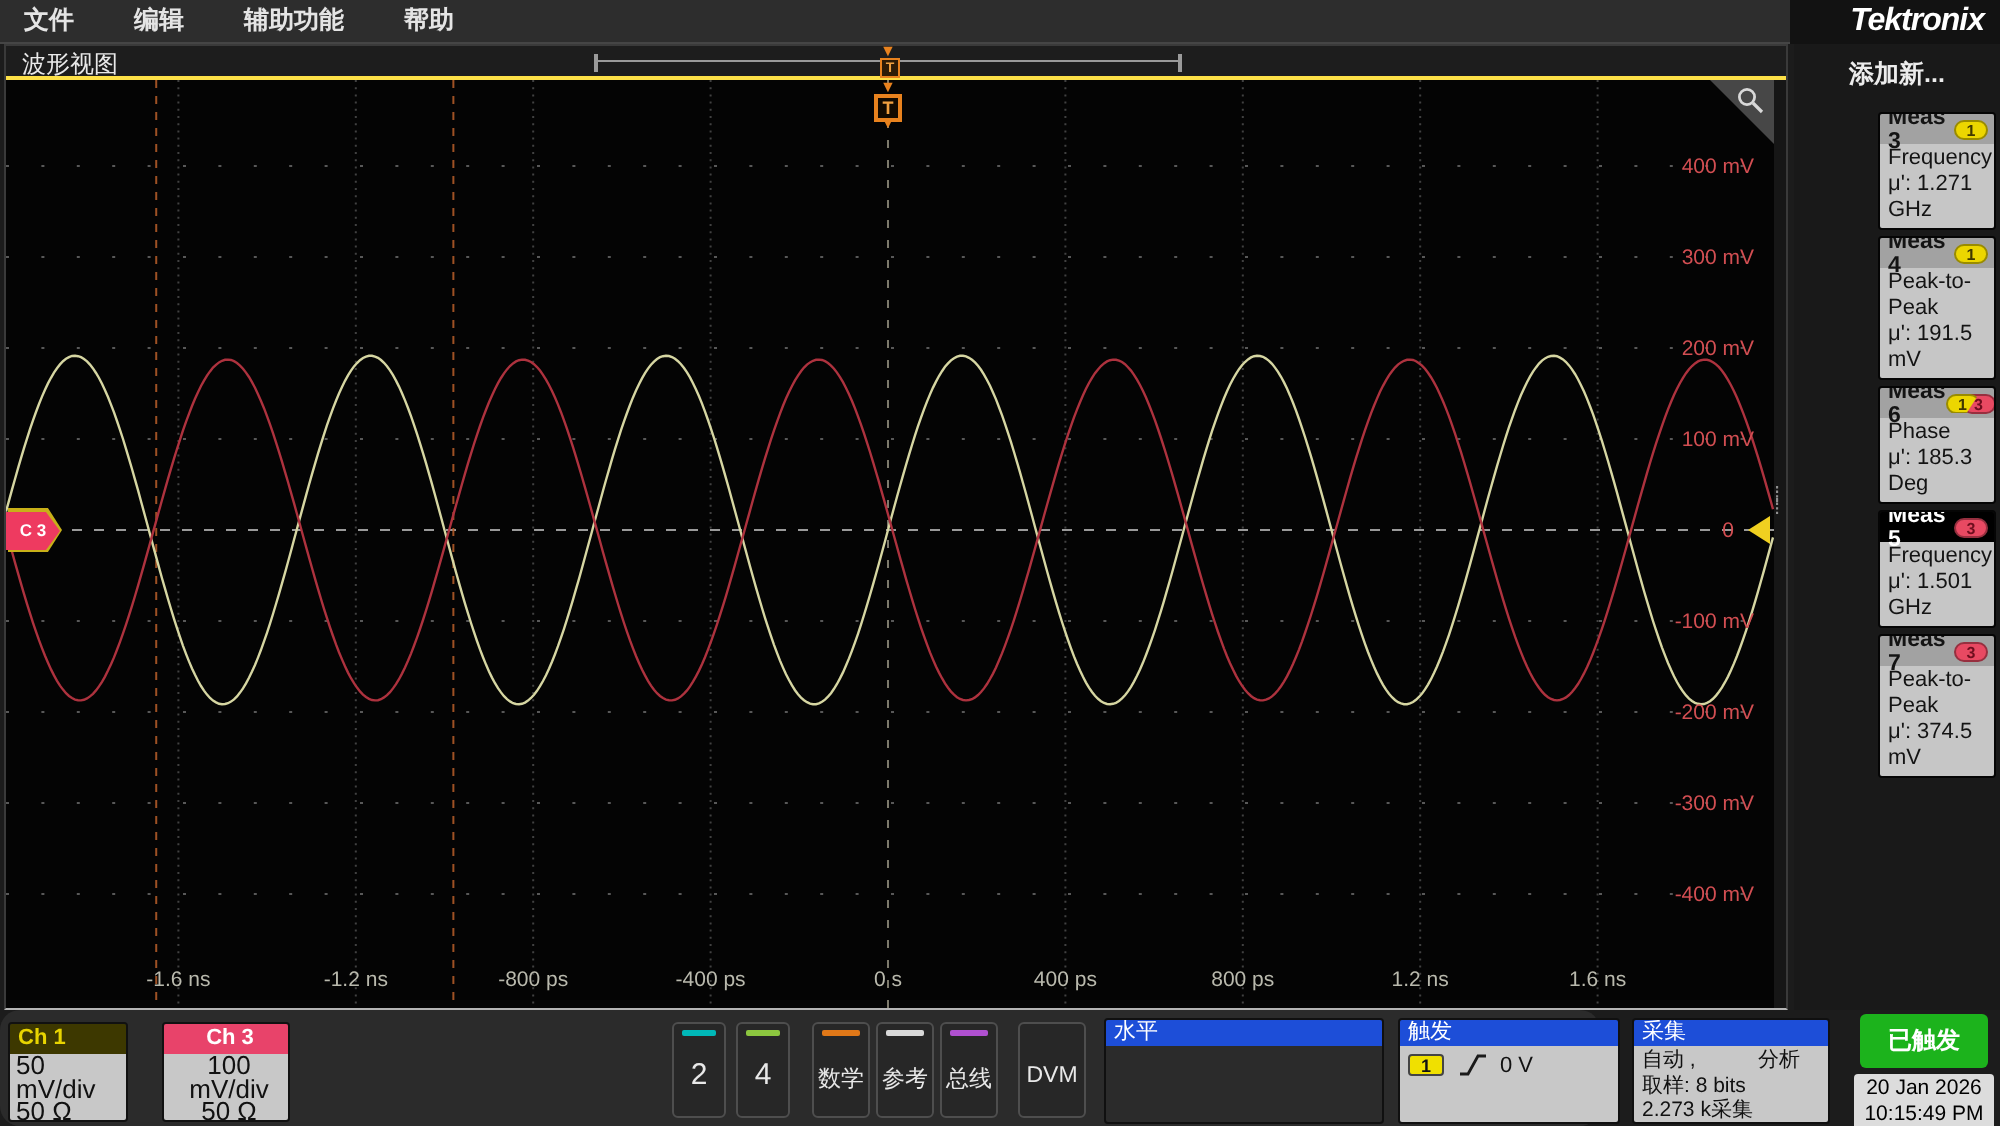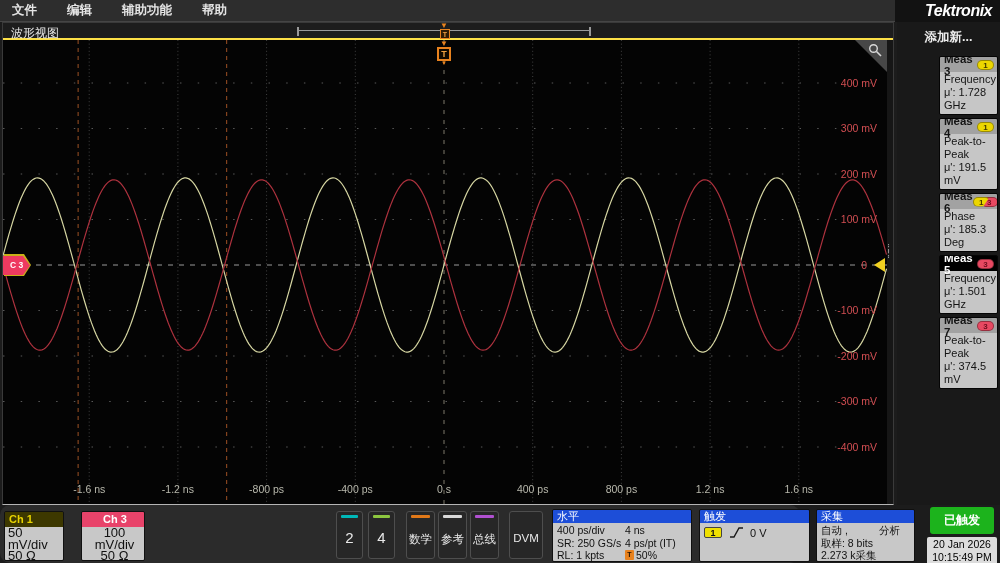--- a/index.html
+++ b/index.html
@@ -173,21 +173,21 @@
     <div class="meas-list">
       <div class="meas-card">
         <div class="meas-head">
             <span class="meas-name">Meas 3</span>
             <span class="badges">
               <span class="pill" style="background: rgb(236, 214, 0); color: rgb(64, 56, 0);">1</span>
             </span>
           </div>
         <div class="meas-body">
           <div>Frequency</div>
-          <div>μ': 1.728 GHz</div>
+          <div>μ': 1.271 GHz</div>
         </div>
       </div>
       <div class="meas-card">
         <div class="meas-head">
             <span class="meas-name">Meas 4</span>
             <span class="badges">
               <span class="pill" style="background: rgb(236, 214, 0); color: rgb(64, 56, 0);">1</span>
             </span>
           </div>
         <div class="meas-body">
@@ -274,37 +274,20 @@
       <span class="accent" style="background: rgb(176, 80, 208);"></span>
       <span class="lbl">总线</span>
     </div>
     <div class="chbtn" style="left:509px;width:34px;">
       <span class="accent" style="visibility: hidden;"></span>
       <span class="lbl">DVM</span>
     </div>
 
     <div class="panel" style="left:552px;width:140px;">
       <div class="panel-head">水平</div>
-      <div class="panel-body">
-        <div class="prow">
-            <span class="l">400 ps/div</span>
-            <span class="r">4 ns</span>
-          </div>
-        <div class="prow">
-            <span class="l">SR: 250 GS/s</span>
-            <span class="r">4 ps/pt (IT)</span>
-          </div>
-        <div class="prow">
-            <span class="l">RL: 1 kpts</span>
-            <span class="r">
-              <span class="tpos-icon">T</span>
-              <span>50%</span>
-            </span>
-          </div>
-      </div>
     </div>
 
     <div class="panel" style="left:699px;width:111px;">
       <div class="panel-head">触发</div>
       <div class="panel-body">
         <div class="trig-row">
           <span class="src-badge">1</span>
           <svg width="16" height="13">
             <path d="M2 11 h4 l5 -9 h4" fill="none" stroke="#1a1a1a" stroke-width="1.4"></path>
           </svg>

